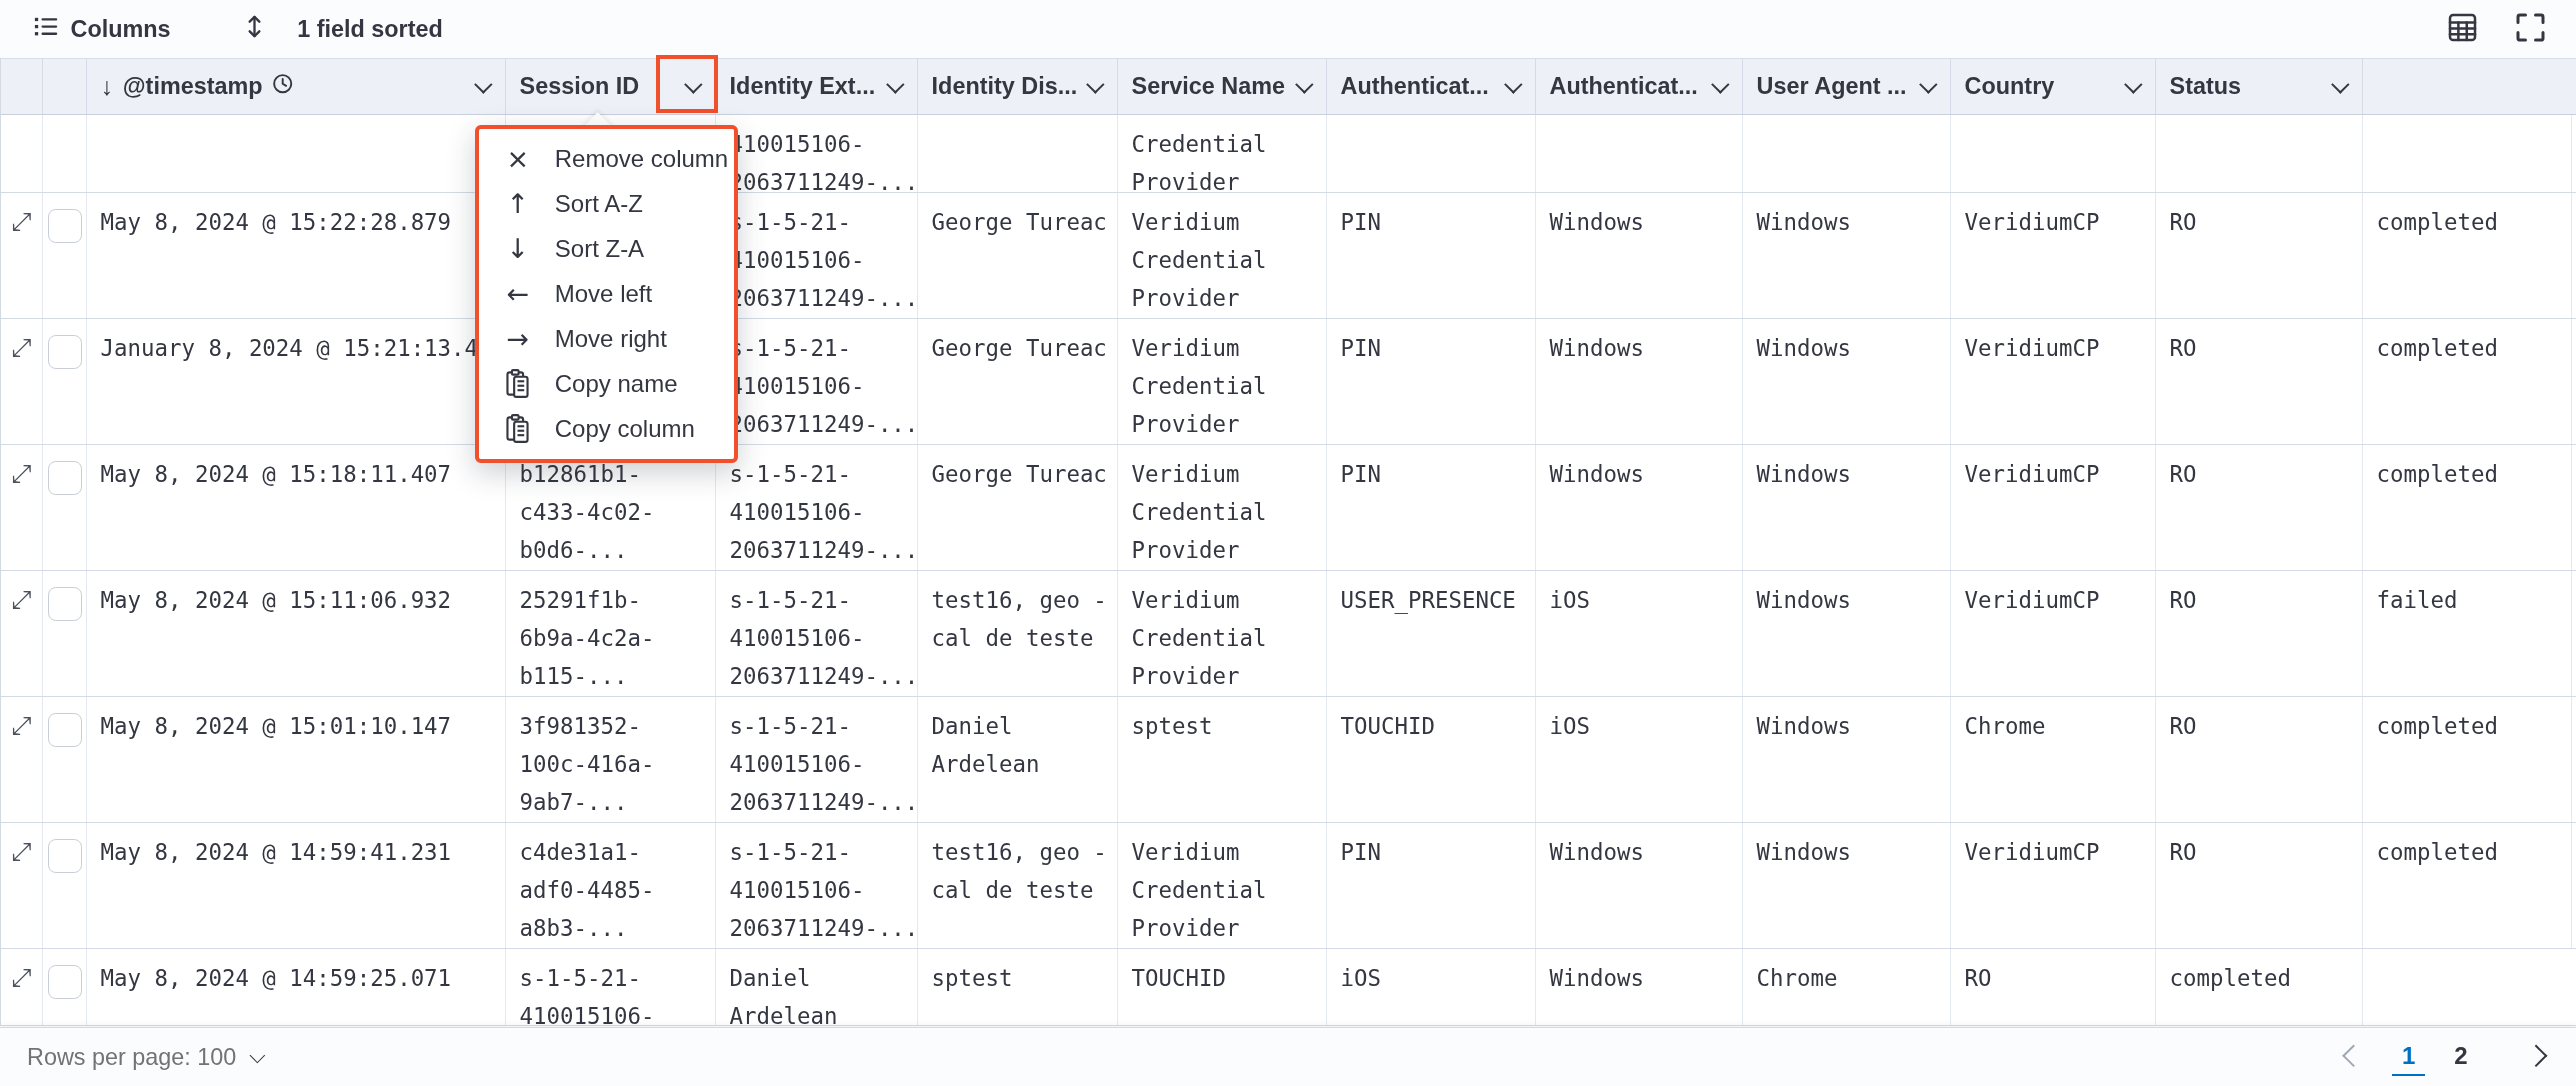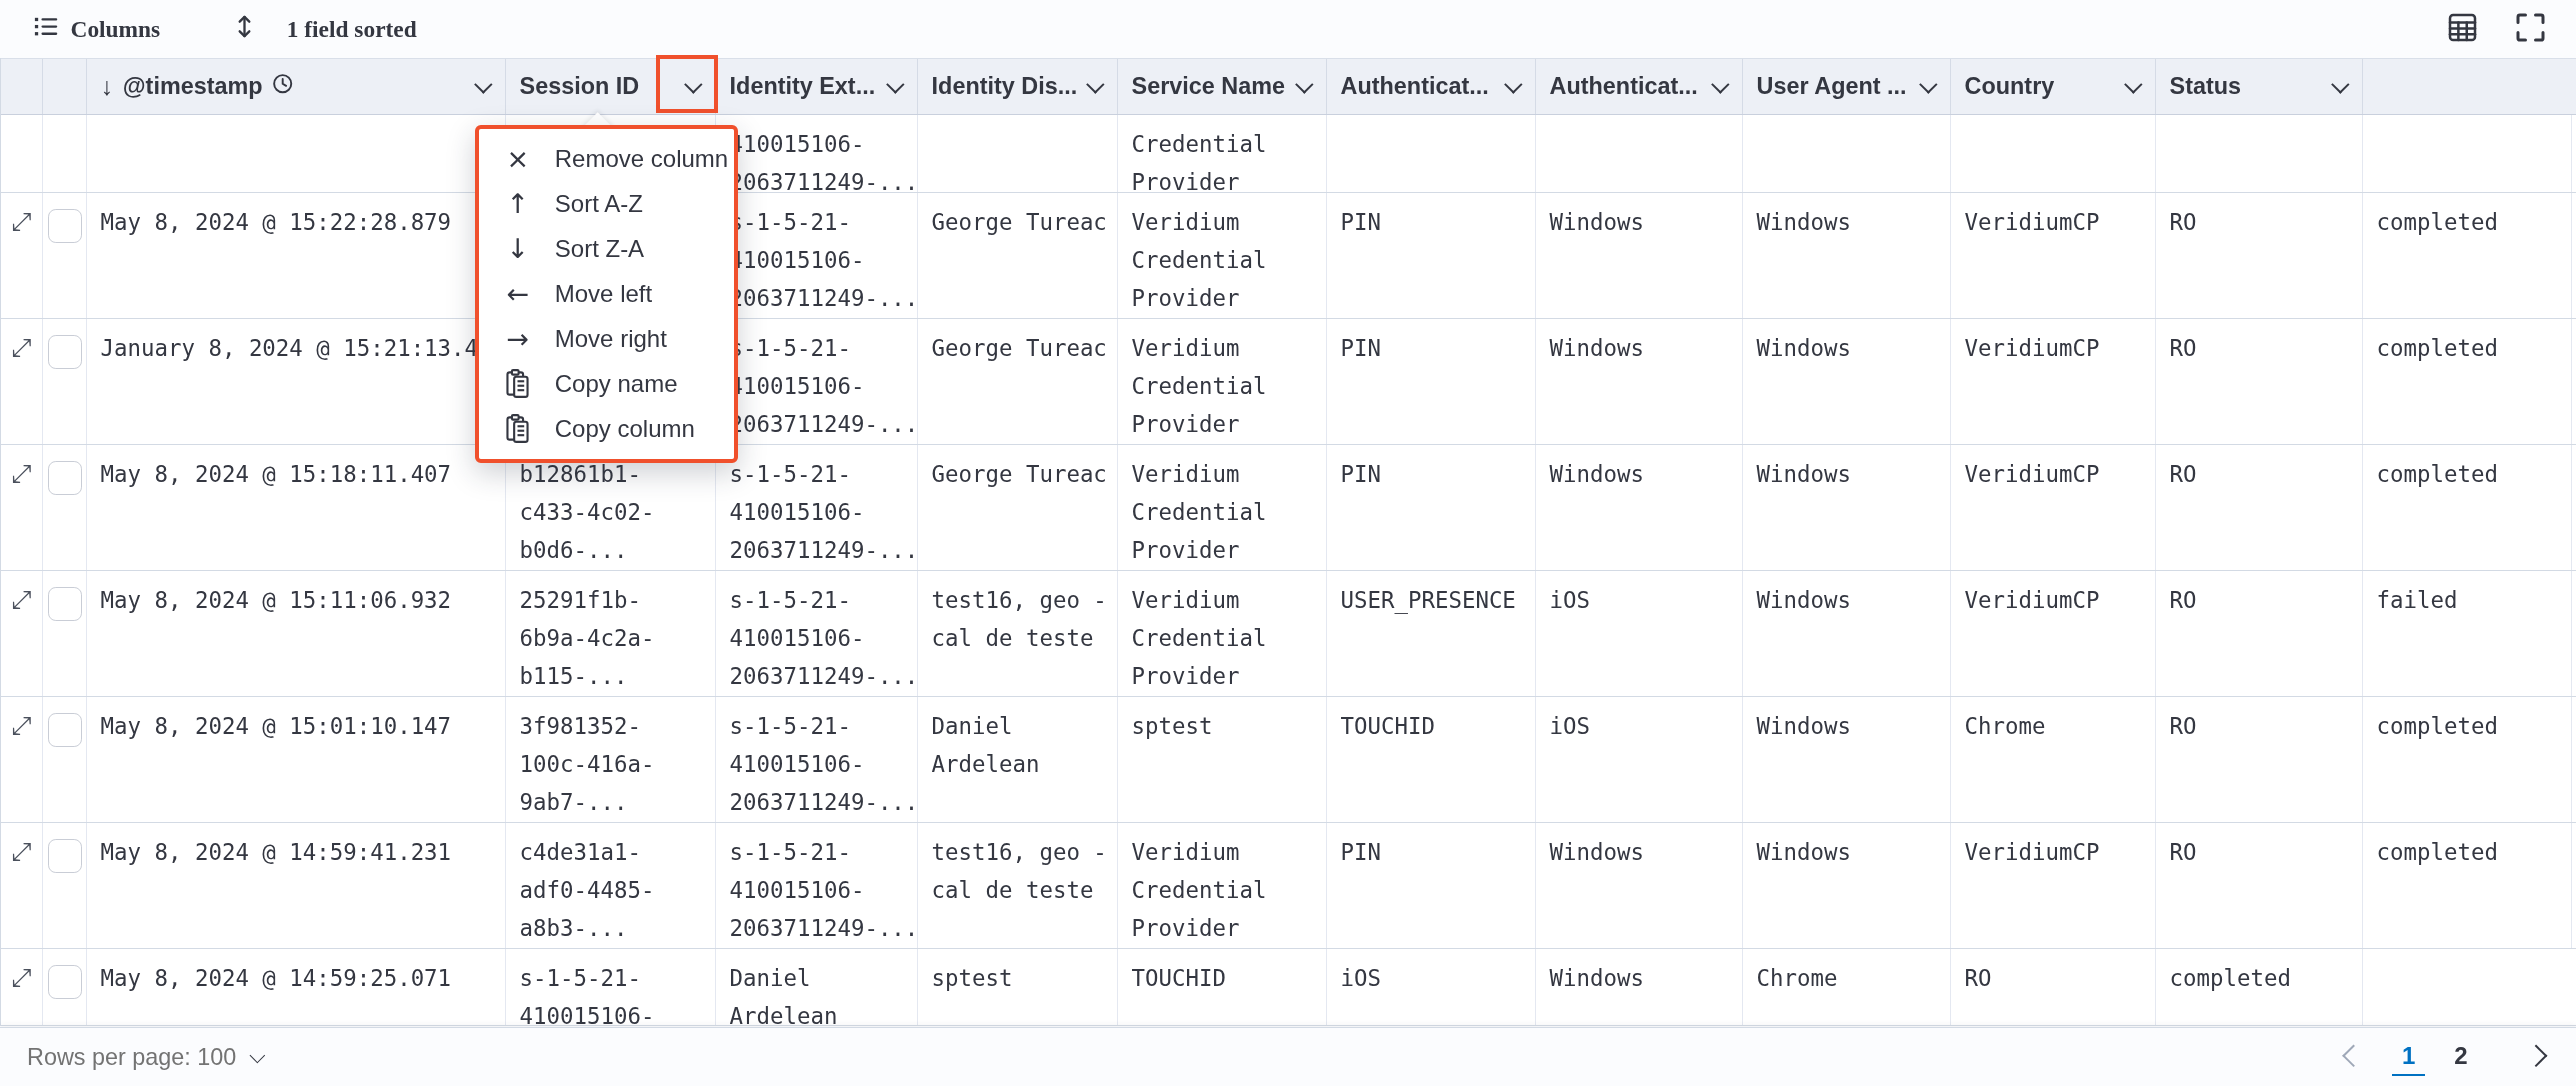--- a/index.html
+++ b/index.html
@@ -2,21 +2,21 @@
 <html><head>
 <meta charset="utf-8">
 <style>
   html,body{margin:0;padding:0;background:#fff;}
   .app{position:relative;width:2576px;height:1086px;overflow:hidden;
        font-family:"Liberation Sans",sans-serif;color:#343741;background:#fbfcfe;}
 
   
   .toolbar{display:flex;align-items:center;height:58px;padding:0 24px;background:#fbfcfe;}
   .tbtn{display:flex;align-items:center;gap:11.7px;background:none;border:none;cursor:pointer;
-        font-family:Liberation Serif, serif;font-size:23.4px;font-weight:600;color:#343741;padding:5.8px 7.8px;}
+        font-family:Liberation Sans, sans-serif;font-size:23.4px;font-weight:600;color:#343741;padding:5.8px 7.8px;}
   .tbtn svg{flex:0 0 auto;}
   .sorted-btn{margin-left:55px;gap:29px;}
   .icon-btn{margin-left:25px;background:none;border:none;cursor:pointer;padding:3.9px;}
   .push{margin-left:auto;}
 
   
   .grid{--cols:42px 44px 419px 210px 202px 200px 209px 209px 207px 208px 205px 207px 209px;
         border-left:1.9px solid #d3dae4;}
   .ghead{display:grid;grid-template-columns:var(--cols);height:55px;
          background:#edf0f6;border-top:1px solid #d9dfe9;border-bottom:1px solid #c9d0dd;}

